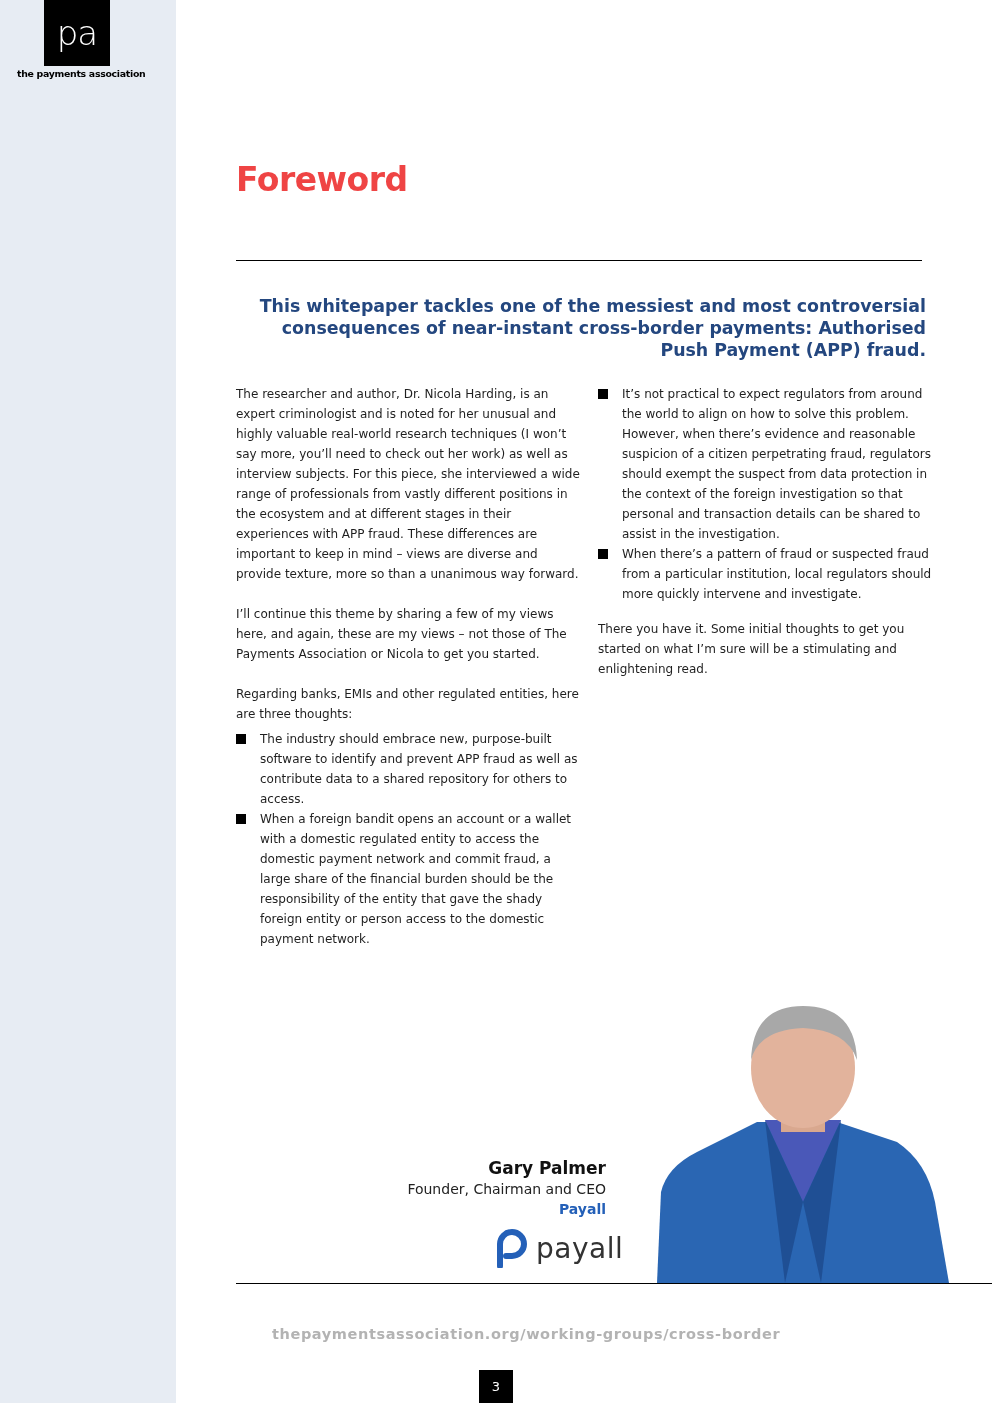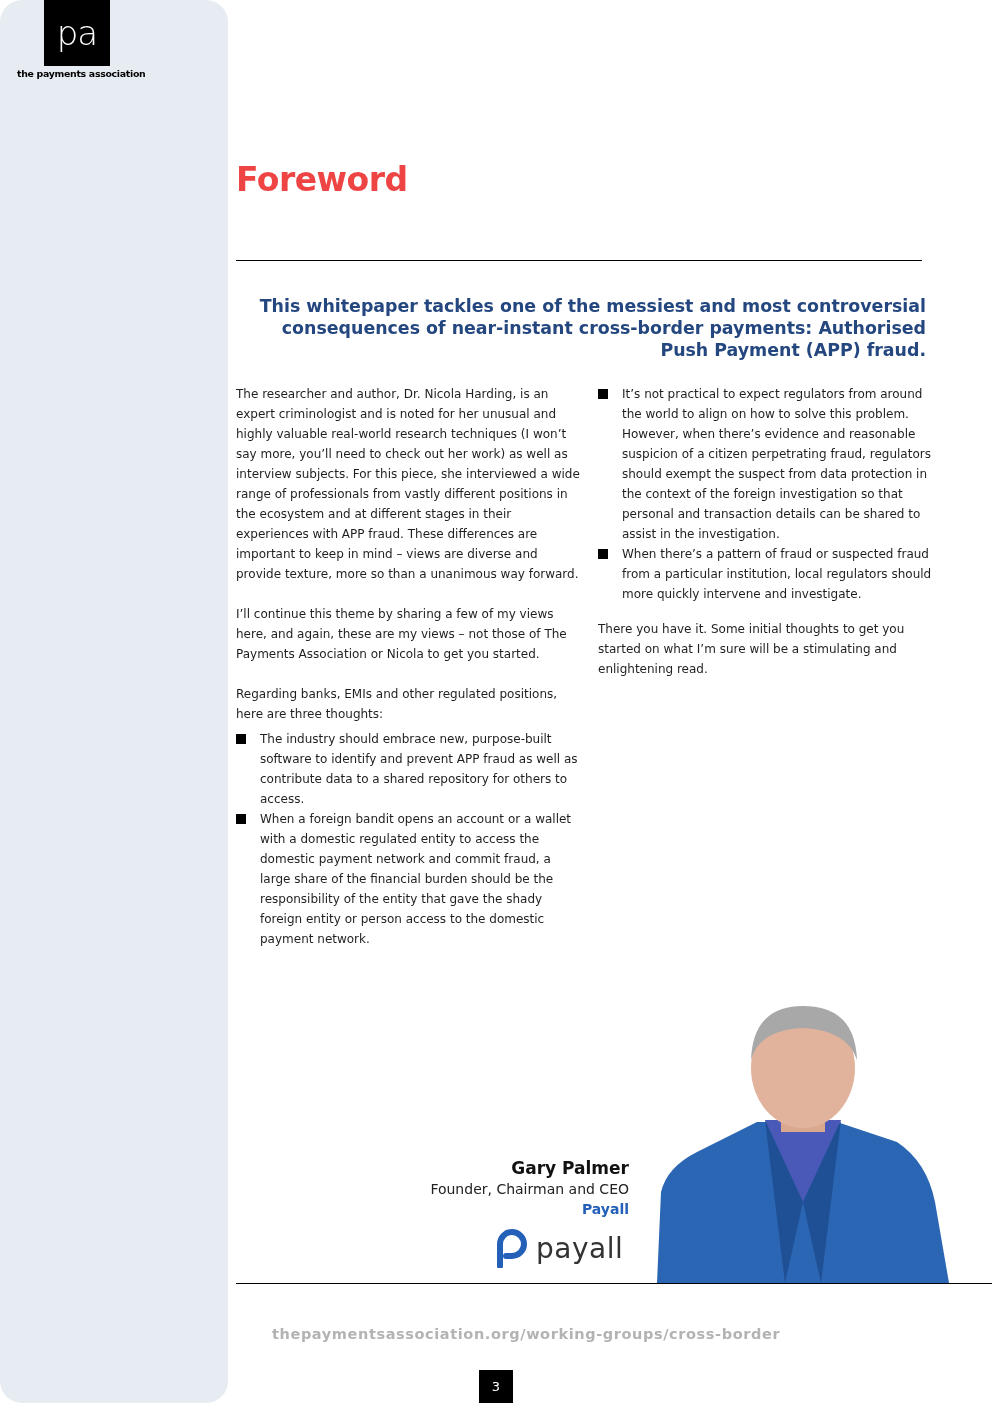--- a/index.html
+++ b/index.html
@@ -1,38 +1,38 @@
 <!DOCTYPE html>
 <html><head>
 <meta charset="utf-8">
 <style>
   * { box-sizing: border-box; margin: 0; padding: 0; }
   html, body { width: 992px; height: 1403px; background: #ffffff; overflow: hidden; }
   body { position: relative; font-family: "DejaVu Sans", sans-serif; color: #1a1a1a; }
 
-  .sidebar { position: absolute; left: 0; top: 0; width: 228px; height: 1403px; background: #e7ecf3; border-radius: 22px; }
+  .sidebar { position: absolute; left: 0; top: 0; width: 176px; height: 1403px; background: #e7ecf3; }
   .logo-box { position: absolute; left: 44px; top: 0; width: 66px; height: 66px; background: #000; color: #fff;
     font-family: "DejaVu Sans", sans-serif; font-size: 34px; font-weight: 300; text-align: center; line-height: 66px; letter-spacing: -1px; }
   .logo-caption { position: absolute; left: 17px; top: 68px; font-size: 9.4px; font-weight: bold; color: #000; letter-spacing: -0.3px; white-space: nowrap; }
 
   .title { position: absolute; left: 236px; top: 160px; font-family: "DejaVu Sans", sans-serif; font-weight: bold; font-size: 33px; color: #ef4444; letter-spacing: -0.5px; }
   .rule-top { position: absolute; left: 236px; top: 260px; width: 686px; height: 1px; background: #000; }
 
   .intro { position: absolute; left: 236px; top: 295px; width: 690px; font-weight: bold; font-size: 17.4px; line-height: 22px; color: #24477f; text-align: right; }
 
   .col { position: absolute; top: 384px; font-size: 12px; line-height: 20px; color: #1f1f1f; }
   .col-left { left: 236px; width: 345px; }
   .col-right { left: 598px; width: 335px; }
   .col p { margin-bottom: 20px; }
   .col p.tight { margin-bottom: 5px; }
   .bullets { list-style: none; margin-bottom: 15px; }
   .bullets li { position: relative; padding-left: 24px; }
   .bullets li .sq { position: absolute; left: 0; top: 5px; width: 10px; height: 10px; background: #000; }
 
-  .sig { position: absolute; right: 363px; top: 1157px; text-align: right; }
+  .sig { position: absolute; right: 386px; top: 1157px; text-align: right; }
   .sig-name { font-weight: bold; font-size: 17px; line-height: 22px; color: #111; }
   .sig-role { font-size: 14px; line-height: 20px; color: #222; }
   .sig-company { font-weight: bold; font-size: 14px; line-height: 20px; color: #2460b8; }
   .payall-logo { position: absolute; left: 496px; top: 1228px; display: flex; align-items: center; }
   .payall-text { font-size: 28px; color: #333; margin-left: 8px; letter-spacing: 0.5px; }
 
   .photo { position: absolute; left: 657px; top: 1002px; width: 292px; height: 281px; }
 
   .rule-bottom { position: absolute; left: 236px; top: 1283px; width: 756px; height: 1px; background: #000; }
   .footer-url { position: absolute; left: 272px; top: 1326px; font-weight: bold; font-size: 14.5px; color: #b3b3b3; letter-spacing: 0.6px; white-space: nowrap; }
@@ -49,21 +49,21 @@
 </div>
 
 <h1 class="title">Foreword</h1>
 <div class="rule-top"></div>
 
 <p class="intro">This whitepaper tackles one of the messiest and most controversial consequences of near-instant cross-border payments: Authorised Push Payment (APP) fraud.</p>
 
 <div class="col col-left">
   <p>The researcher and author, Dr. Nicola Harding, is an expert criminologist and is noted for her unusual and highly valuable real-world research techniques (I won’t say more, you’ll need to check out her work) as well as interview subjects. For this piece, she interviewed a wide range of professionals from vastly different positions in the ecosystem and at different stages in their experiences with APP fraud. These differences are important to keep in mind – views are diverse and provide texture, more so than a unanimous way forward.</p>
   <p>I’ll continue this theme by sharing a few of my views here, and again, these are my views – not those of The Payments Association or Nicola to get you started.</p>
-  <p class="tight">Regarding banks, EMIs and other regulated positions, here are three thoughts:</p>
+  <p class="tight">Regarding banks, EMIs and other regulated entities, here are three thoughts:</p>
   <ul class="bullets">
     <li><span class="sq"></span><span>The industry should embrace new, purpose-built software to identify and prevent APP fraud as well as contribute data to a shared repository for others to access.</span></li>
     <li><span class="sq"></span><span>When a foreign bandit opens an account or a wallet with a domestic regulated entity to access the domestic payment network and commit fraud, a large share of the financial burden should be the responsibility of the entity that gave the shady foreign entity or person access to the domestic payment network.</span></li>
   </ul>
 </div>
 
 <div class="col col-right">
   <ul class="bullets">
     <li><span class="sq"></span><span>It’s not practical to expect regulators from around the world to align on how to solve this problem. However, when there’s evidence and reasonable suspicion of a citizen perpetrating fraud, regulators should exempt the suspect from data protection in the context of the foreign investigation so that personal and transaction details can be shared to assist in the investigation.</span></li>
     <li><span class="sq"></span><span>When there’s a pattern of fraud or suspected fraud from a particular institution, local regulators should more quickly intervene and investigate.</span></li>

